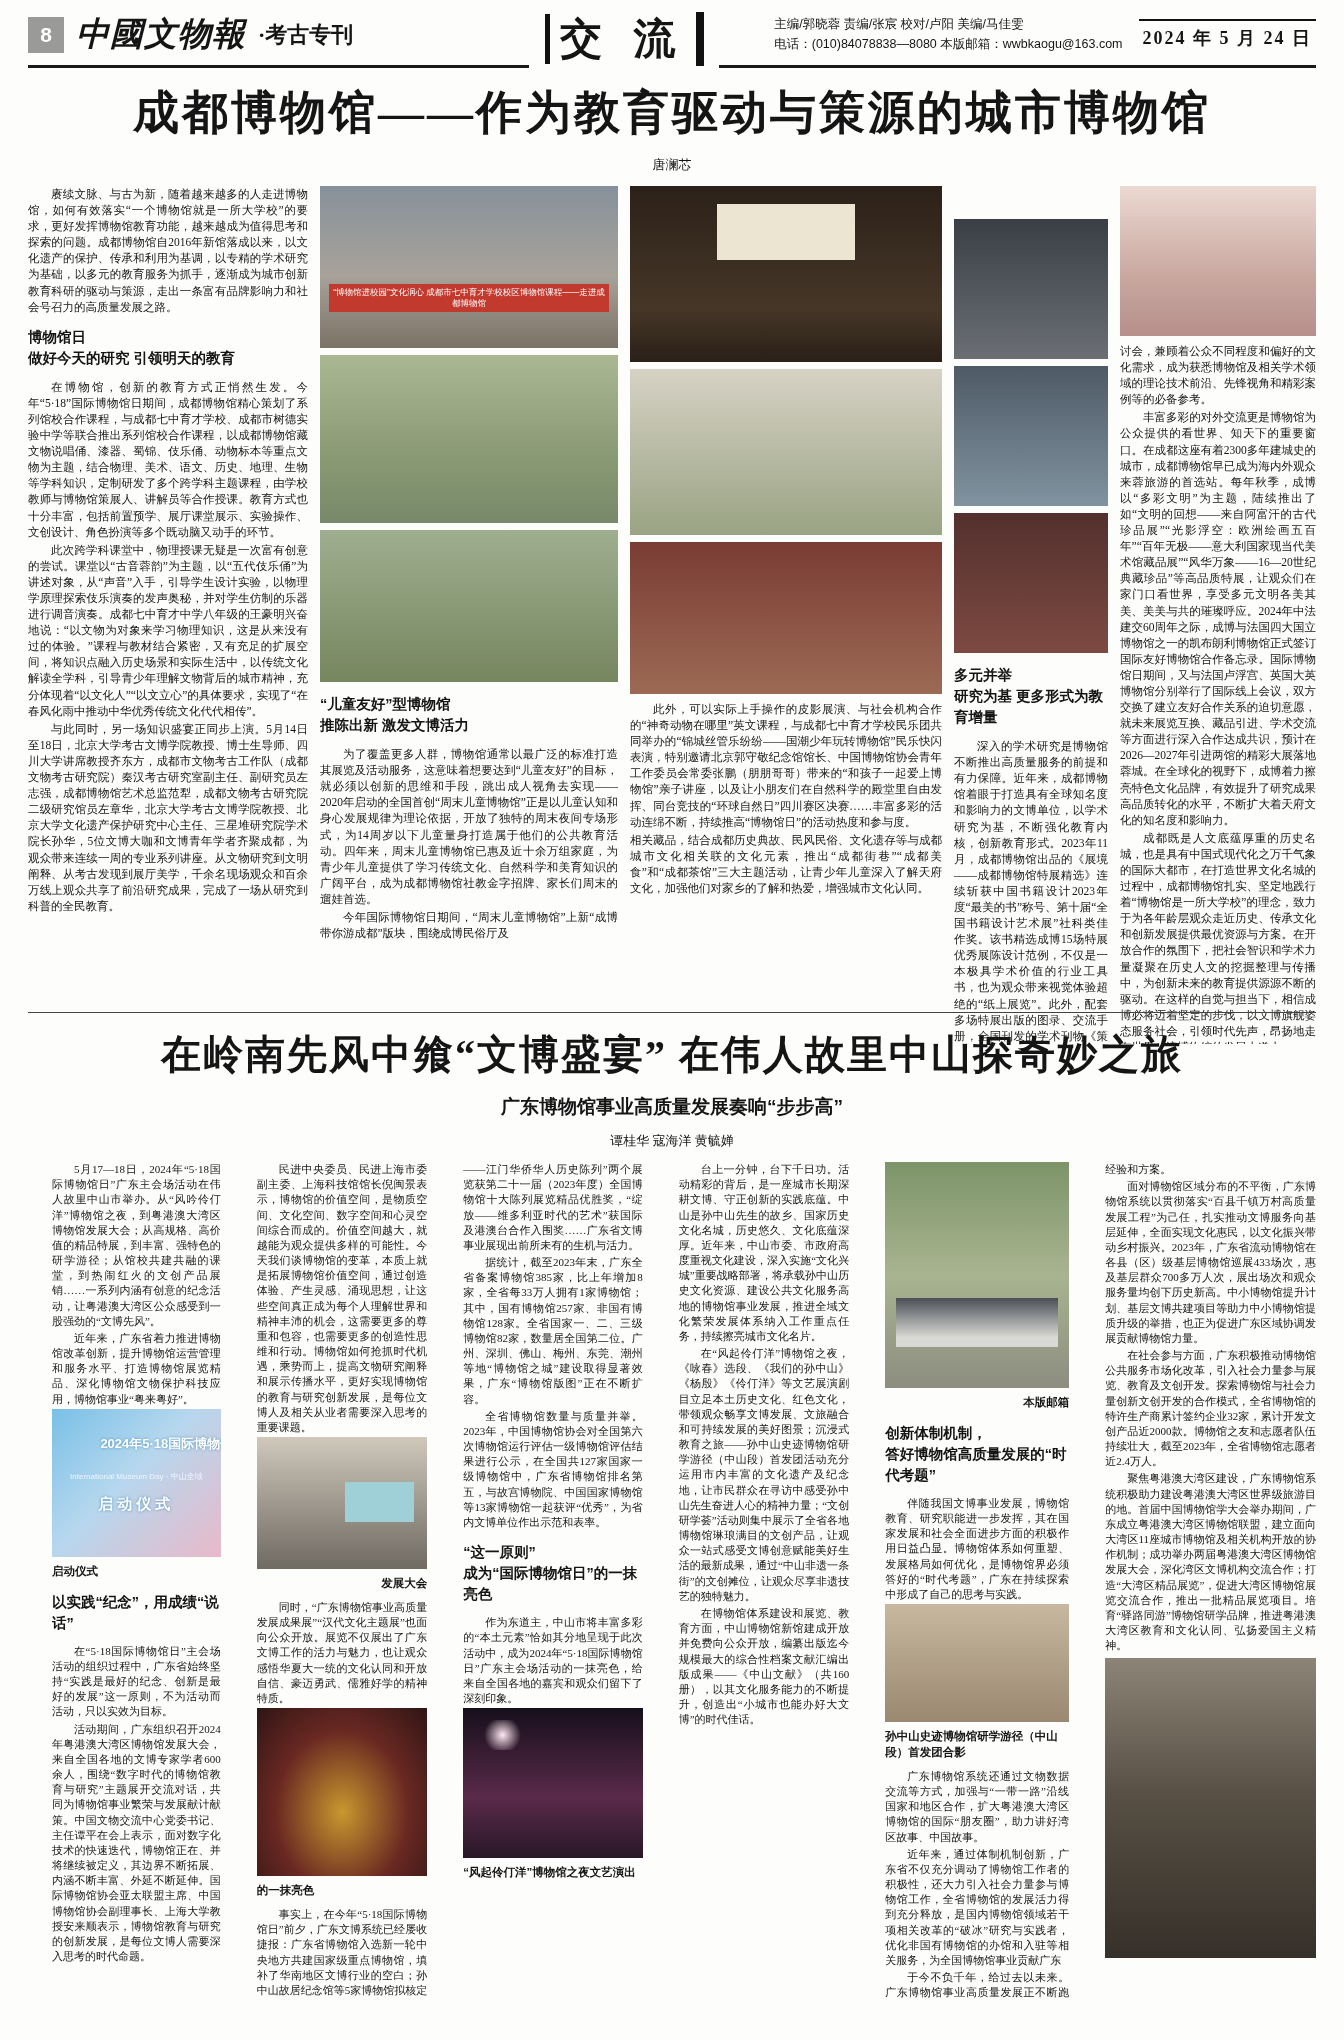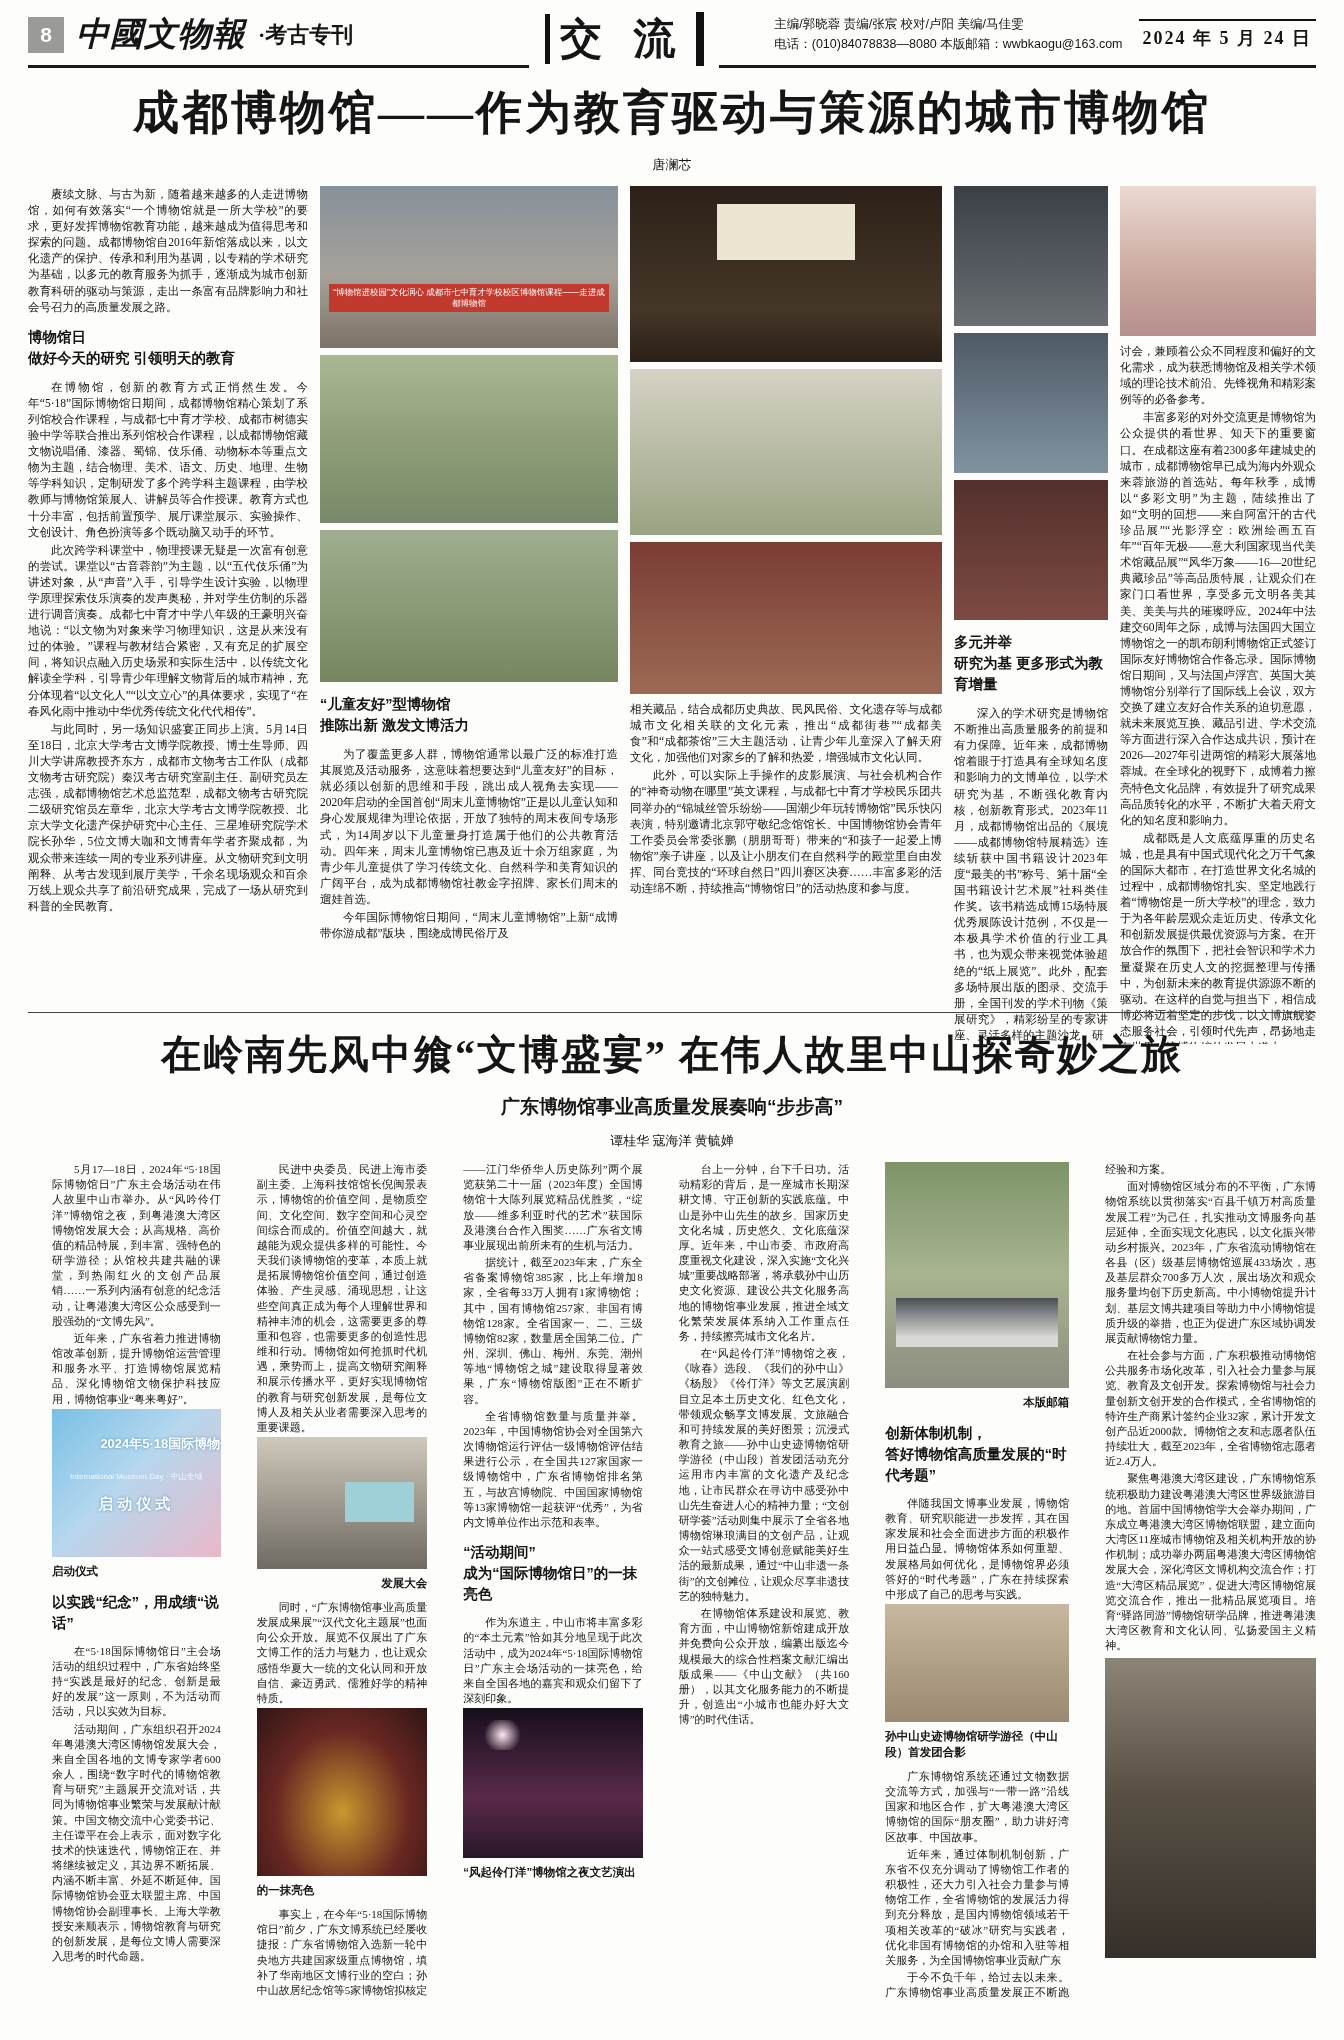--- a/index.html
+++ b/index.html
@@ -19,21 +19,21 @@
   .hdr-info{font-size:12.5px;line-height:1.55;font-family:"Liberation Sans",sans-serif;}
   .hdr-date{font-size:18px;font-weight:bold;border-top:2.5px solid #111;padding:5px 4px 0;white-space:nowrap;letter-spacing:2px;}
   
   .a1{position:absolute;top:82px;left:28px;width:1288px;}
   .a1-headline{text-align:center;font-size:46px;font-weight:900;letter-spacing:3px;white-space:nowrap;}
   .a-byline{text-align:center;font-size:13px;margin:12px 0 12px;}
   .cols{display:flex;gap:12px;overflow:hidden;}
   .a1 .cols{height:858px;}
   .col{overflow:hidden;}
   .a1 .col{font-size:11.5px;line-height:1.4;text-align:justify;}
-  .c1{width:280px;} .c2{width:298px;} .c3{width:312px;} .c4{width:154px;} .c5{width:196px;font-size:10.8px;}
+  .c1{width:280px;} .c2{width:298px;} .c3{width:312px;} .c4{width:154px;margin-top:33px;} .c5{width:196px;font-size:10.8px;}
   p.bp{margin:0 0 2px;text-indent:2em;}
   p.noind{text-indent:0;}
   .subhead{font-family:"Liberation Sans",sans-serif;font-weight:bold;font-size:14.5px;line-height:1.45;margin:12px 0 10px;text-align:left;}
   
   .ph{position:relative;width:100%;margin:0 0 7px;overflow:hidden;}
   .ph-steps{background:linear-gradient(180deg,#87919a 0%,#a7a29a 55%,#7c7266 100%);}
   .banner{position:absolute;bottom:22%;left:3%;right:3%;background:#c23a2e;color:#fff;
           font:8.5px/1.3 "Liberation Sans",sans-serif;text-align:center;padding:3px 2px;}
   .ph-green{background:linear-gradient(180deg,#aab793 0%,#8a9a74 60%,#77896a 100%);}
   .ph-group{background:linear-gradient(180deg,#9fae8f 0%,#76865f 100%);}
@@ -122,22 +122,22 @@
         <p class="bp">为了覆盖更多人群，博物馆通常以最广泛的标准打造其展览及活动服务，这意味着想要达到“儿童友好”的目标，就必须以创新的思维和手段，跳出成人视角去实现——2020年启动的全国首创“周末儿童博物馆”正是以儿童认知和身心发展规律为理论依据，开放了独特的周末夜间专场形式，为14周岁以下儿童量身打造属于他们的公共教育活动。四年来，周末儿童博物馆已惠及近十余万组家庭，为青少年儿童提供了学习传统文化、自然科学和美育知识的广阔平台，成为成都博物馆社教金字招牌、家长们周末的遛娃首选。</p>
         <p class="bp">今年国际博物馆日期间，“周末儿童博物馆”上新“成博带你游成都”版块，围绕成博民俗厅及</p>
       </div>
 
       <div class="col c3">
         <div class="ph ph-auditorium" style="height:176px;">
           <div class="screen"></div>
         </div>
         <div class="ph ph-exhibit" style="height:166px;"></div>
         <div class="ph ph-classred" style="height:152px;"></div>
+        <p class="bp">此外，可以实际上手操作的皮影展演、与社会机构合作的“神奇动物在哪里”英文课程，与成都七中育才学校民乐团共同举办的“锦城丝管乐纷纷——国潮少年玩转博物馆”民乐快闪表演，特别邀请北京郭守敬纪念馆馆长、中国博物馆协会青年工作委员会常委张鹏（朋朋哥哥）带来的“和孩子一起爱上博物馆”亲子讲座，以及让小朋友们在自然科学的殿堂里自由发挥、同台竞技的“环球自然日”四川赛区决赛……丰富多彩的活动连绵不断，持续推高“博物馆日”的活动热度和参与度。</p>
         <p class="bp noind">相关藏品，结合成都历史典故、民风民俗、文化遗存等与成都城市文化相关联的文化元素，推出“成都街巷”“成都美食”和“成都茶馆”三大主题活动，让青少年儿童深入了解天府文化，加强他们对家乡的了解和热爱，增强城市文化认同。</p>
-        <p class="bp">此外，可以实际上手操作的皮影展演、与社会机构合作的“神奇动物在哪里”英文课程，与成都七中育才学校民乐团共同举办的“锦城丝管乐纷纷——国潮少年玩转博物馆”民乐快闪表演，特别邀请北京郭守敬纪念馆馆长、中国博物馆协会青年工作委员会常委张鹏（朋朋哥哥）带来的“和孩子一起爱上博物馆”亲子讲座，以及让小朋友们在自然科学的殿堂里自由发挥、同台竞技的“环球自然日”四川赛区决赛……丰富多彩的活动连绵不断，持续推高“博物馆日”的活动热度和参与度。</p>
       </div>
 
       <div class="col c4">
         <div class="ph ph-strip1" style="height:140px;"></div>
         <div class="ph ph-strip2" style="height:140px;"></div>
         <div class="ph ph-strip3" style="height:140px;"></div>
         <div class="subhead">
           <div>多元并举</div>
           <div>研究为基 更多形式为教育增量</div>
         </div>
@@ -184,21 +184,21 @@
         <div class="ph ph-horse" style="height:168px;"></div>
         <div class="caption">的一抹亮色</div>
         <p class="bp">事实上，在今年“5·18国际博物馆日”前夕，广东文博系统已经屡收捷报：广东省博物馆入选新一轮中央地方共建国家级重点博物馆，填补了华南地区文博行业的空白；孙中山故居纪念馆等5家博物馆拟核定为国家一级博物馆，广东省国家一级博物馆数量将增至15家；“从广州出发——‘南海Ⅰ号’与海上丝绸之路”在侨乡</p>
       </div>
 
       <div class="col b3">
         <p class="bp noind">——江门华侨华人历史陈列”两个展览获第二十一届（2023年度）全国博物馆十大陈列展览精品优胜奖，“绽放——维多利亚时代的艺术”获国际及港澳台合作入围奖……广东省文博事业展现出前所未有的生机与活力。</p>
         <p class="bp">据统计，截至2023年末，广东全省备案博物馆385家，比上年增加8家，全省每33万人拥有1家博物馆；其中，国有博物馆257家、非国有博物馆128家。全省国家一、二、三级博物馆82家，数量居全国第二位。广州、深圳、佛山、梅州、东莞、潮州等地“博物馆之城”建设取得显著效果，广东“博物馆版图”正在不断扩容。</p>
         <p class="bp">全省博物馆数量与质量并举。2023年，中国博物馆协会对全国第六次博物馆运行评估一级博物馆评估结果进行公示，在全国共127家国家一级博物馆中，广东省博物馆排名第五，与故宫博物院、中国国家博物馆等13家博物馆一起获评“优秀”，为省内文博单位作出示范和表率。</p>
         <div class="subhead">
-          <div>“活动期间”</div>
+          <div>“这一原则”</div>
           <div>成为“国际博物馆日”的一抹亮色</div>
         </div>
         <p class="bp">作为东道主，中山市将丰富多彩的“本土元素”恰如其分地呈现于此次活动中，成为2024年“5·18国际博物馆日”广东主会场活动的一抹亮色，给来自全国各地的嘉宾和观众们留下了深刻印象。</p>
         <div class="ph ph-stage" style="height:150px;">
           <div class="stagelight"></div>
         </div>
         <div class="caption">“风起伶仃洋”博物馆之夜文艺演出</div>
       </div>
 
       <div class="col b4">

